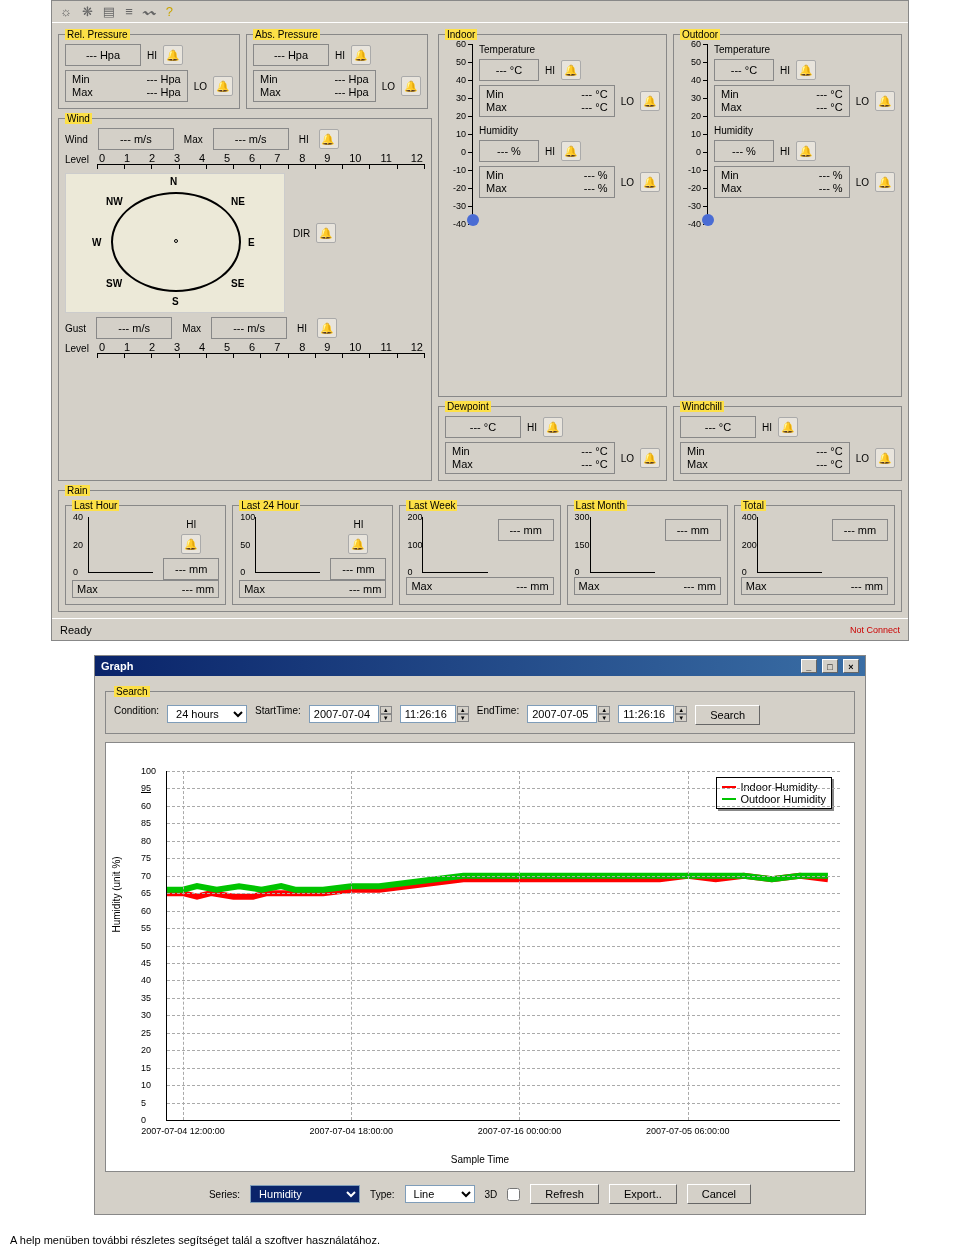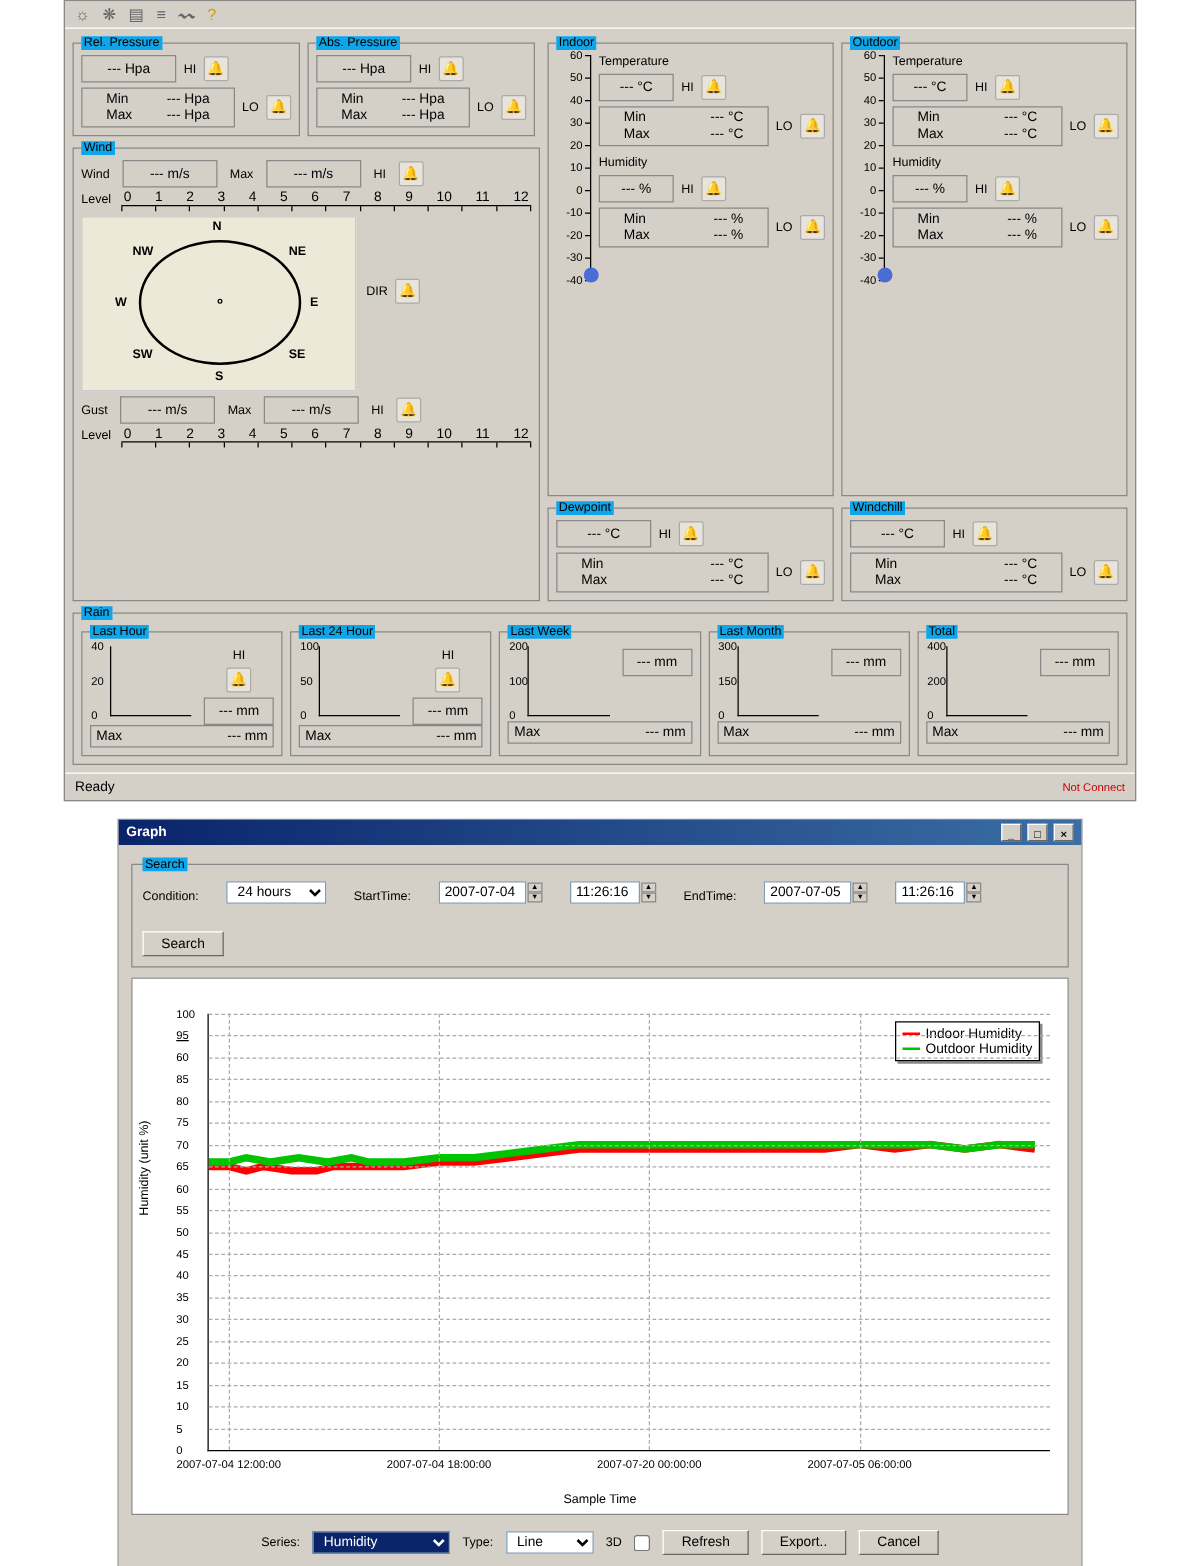--- a/index.html
+++ b/index.html
@@ -3,24 +3,24 @@
 <meta charset="utf-8">
 <style>
 *{box-sizing:border-box;margin:0;padding:0;font-family:Tahoma,Arial,sans-serif;font-size:11px;color:#000}
 body{background:#fff;width:960px}
 .app{background:#d4d0c8;border:1px solid #888;width:858px;margin:0 auto}
 .toolbar{height:22px;background:#d4d0c8;border-bottom:1px solid #fff;padding:2px 8px;display:flex;gap:10px;align-items:center}
 .toolbar span{font-size:13px;color:#666}
 .panel-area{padding:6px;display:flex;flex-direction:column;gap:4px}
 .row{display:flex;gap:6px}
 fieldset{border:1px solid #888;padding:4px 6px 6px;background:#d4d0c8;position:relative}
-legend{font-size:10px;padding:0 2px;background:#0ea5e9}
+legend{font-size:10px;padding:0 2px;background:#fde047}
 .reading-box{border:1px solid #888;background:#d4d0c8;padding:4px 6px;display:inline-flex;justify-content:center;min-width:76px;height:22px;align-items:center}
 .small-box{border:1px solid #888;background:#d4d0c8;padding:2px 4px;font-size:10px;min-width:110px;display:flex;justify-content:space-between}
-.minmax{border:1px solid #888;padding:2px 19px;font-size:10px;line-height:13px}
+.minmax{border:1px solid #888;padding:2px 6px;font-size:10px;line-height:13px}
 .bell{display:inline-block;width:20px;height:20px;background:#e8e4dc;border:1px solid #aaa;border-radius:2px;text-align:center;line-height:18px;color:#888;font-size:11px}
 .hv{display:flex;align-items:center;gap:6px}
 .lbl{font-size:10px}
 .pressure-grp{flex:0 0 182px}
 .wind-grp{flex:0 0 368px}
 .indoor-grp{flex:1}
 .vscale{position:relative;width:28px;height:180px;border-right:1px solid #000;font-size:9px}
 .vscale .tick{position:absolute;right:0;width:4px;border-top:1px solid #000}
 .vscale .tlbl{position:absolute;right:6px;transform:translateY(-50%);font-size:9px}
 .marker{position:absolute;width:12px;height:12px;border-radius:50%;background:#4a6cd4;right:-7px}
@@ -33,21 +33,21 @@
 .num-scale-ticks span{width:1px;background:#000}
 .rain-box{flex:1}
 .rain-graph{height:56px;position:relative;border-left:1px solid #000;border-bottom:1px solid #000;margin:2px 4px 4px 16px}
 .rain-graph .rlbl{position:absolute;left:-16px;font-size:9px;transform:translateY(-50%)}
 .status{height:22px;border-top:1px solid #fff;padding:2px 8px;display:flex;justify-content:space-between;align-items:center;font-size:10px}
 
 .graph-win{width:772px;margin:14px auto 0;border:1px solid #888}
 .titlebar{background:linear-gradient(to right,#0a246a,#3a6ea5);color:#fff;padding:3px 6px;display:flex;justify-content:space-between;align-items:center;font-weight:bold}
 .titlebar .btns span{display:inline-block;width:16px;height:14px;background:#d4d0c8;color:#000;text-align:center;font-size:9px;line-height:14px;border:1px solid #fff;border-right-color:#666;border-bottom-color:#666;margin-left:2px}
 .graph-body{background:#d4d0c8;padding:10px}
-.search-fs{border:1px solid #888;padding:8px;display:flex;gap:22px;align-items:flex-end;flex-wrap:wrap}
+.search-fs{border:1px solid #888;padding:8px;display:flex;gap:8px;align-items:flex-start;flex-wrap:wrap}
 input[type=text],select{border:1px solid #7f9db9;background:#fff;padding:1px 4px;height:18px;font-size:11px}
 .spin{display:inline-flex;align-items:center}
 .spin .ud{display:flex;flex-direction:column;margin-left:1px}
 .spin .ud span{width:12px;height:8px;background:#d4d0c8;border:1px solid #888;font-size:6px;text-align:center;line-height:6px}
 .btn{background:#d4d0c8;border:1px solid #fff;border-right-color:#666;border-bottom-color:#666;padding:2px 14px;height:20px}
 .chart{background:#fff;border:1px solid #888;margin-top:8px;padding:8px;height:430px;position:relative}
 .chart-title{text-align:center;color:#0000cd;font-size:11px}
 .plot-area{position:absolute;left:60px;top:28px;right:14px;bottom:50px;border-left:1px solid #000;border-bottom:1px solid #000}
 .plot-area .grid-v{position:absolute;top:0;bottom:0;border-left:1px dashed #aaa}
 .plot-area .grid-h{position:absolute;left:0;right:0;border-top:1px dashed #aaa}
@@ -642,21 +642,21 @@
           <div class="ylbl" style="top: 10%;">60</div>
           <div class="grid-h" style="top: 5%;"></div>
           <div class="ylbl" style="top: 5%; text-decoration: underline;">95</div>
           <div class="grid-h" style="top: 0%;"></div>
           <div class="ylbl" style="top: 0%;">100</div>
           <div class="grid-v" style="left: 2.375%;"></div>
           <div class="xlbl" style="left: 2.375%;">2007-07-04 12:00:00</div>
           <div class="grid-v" style="left: 27.375%;"></div>
           <div class="xlbl" style="left: 27.375%;">2007-07-04 18:00:00</div>
           <div class="grid-v" style="left: 52.375%;"></div>
-          <div class="xlbl" style="left: 52.375%;">2007-07-20 00:00:00</div>
+          <div class="xlbl" style="left: 52.375%;">2007-07-16 00:00:00</div>
           <div class="grid-v" style="left: 77.375%;"></div>
           <div class="xlbl" style="left: 77.375%;">2007-07-05 06:00:00</div>
         </div>
     </div>
 
     <div class="bottom-ctrl">
       <span class="lbl">Series:</span>
       <select style="width:110px;background:#0a246a;color:#fff"><option>Humidity</option></select>
       <span class="lbl">Type:</span>
       <select style="width:70px"><option>Line</option></select>

